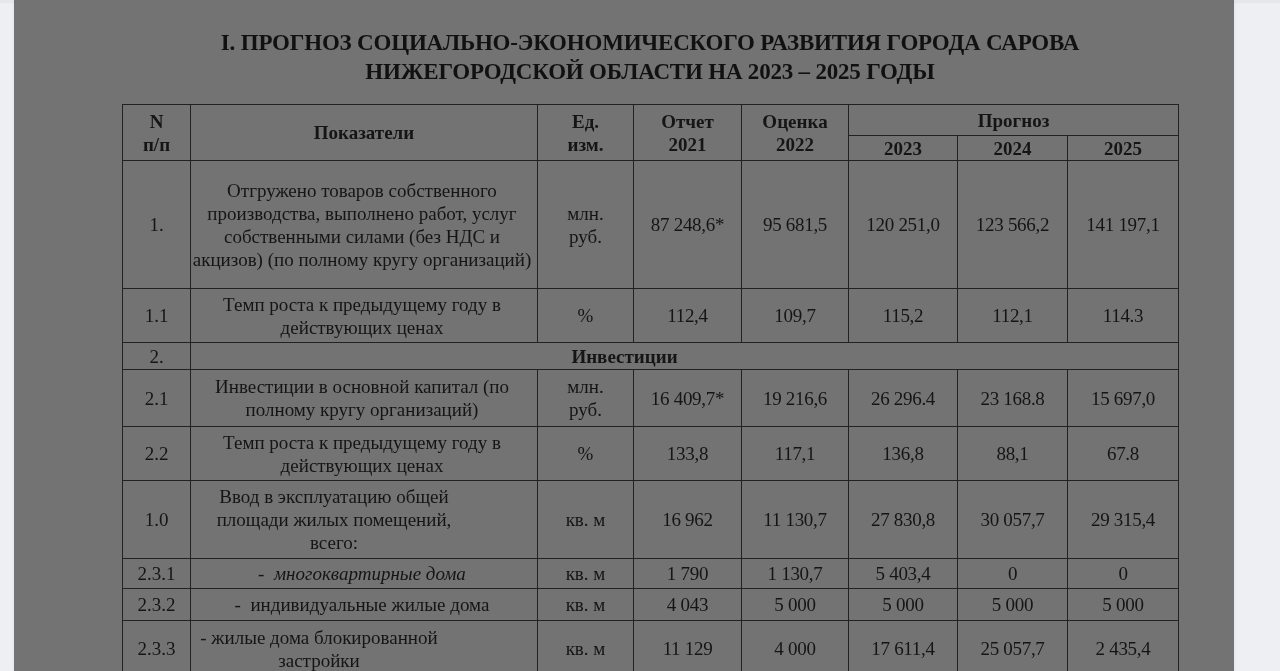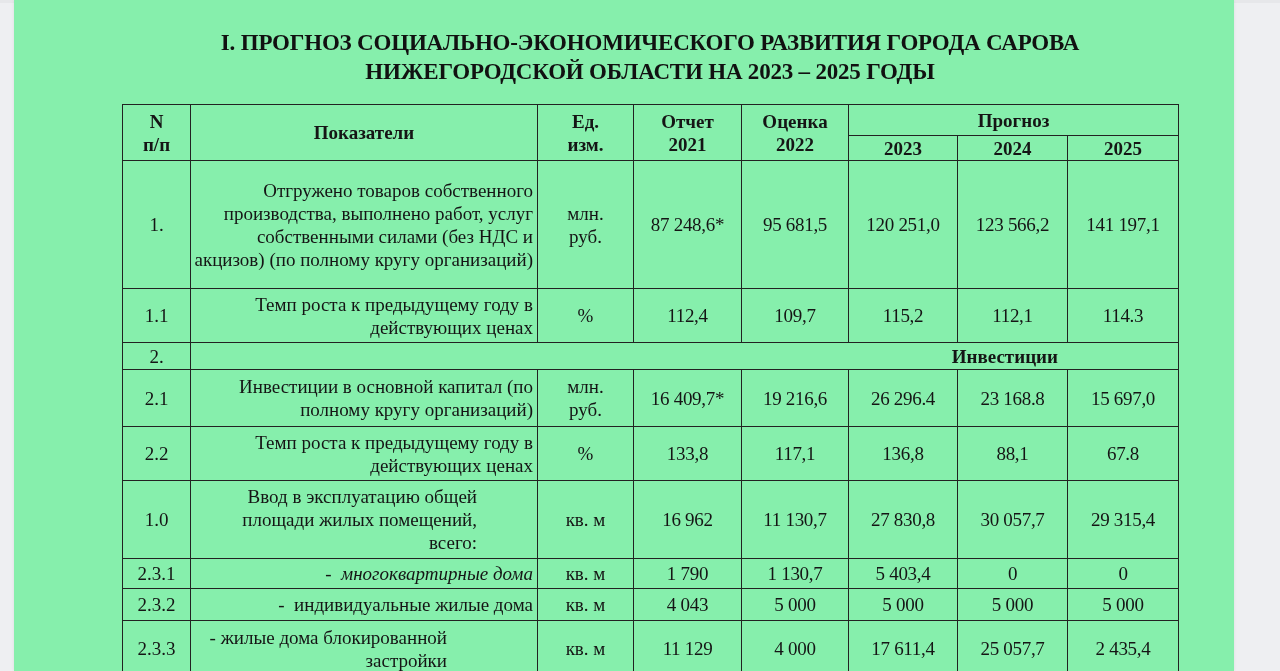--- a/index.html
+++ b/index.html
@@ -5,21 +5,21 @@
   html, body {
     margin: 0; padding: 0;
     width: 1280px; height: 671px;
     overflow: hidden;
     background: #eeeff2;
   }
   .page {
     position: absolute;
     left: 14px; top: 0;
     width: 1220px; height: 671px;
-    background: #86efac;
+    background: #737373;
     box-shadow: 0 0 3px rgba(0,0,0,0.08);
   }
   .topbar {
     position: absolute; left: 0; top: 0; width: 1280px; height: 3px;
     background: #e6e7ea;
   }
   .title {
     position: absolute;
     left: 0; top: 28px;
     width: 1300px;
@@ -45,27 +45,27 @@
     text-align: center;
     vertical-align: middle;
     font-size: 19px;
     line-height: 23px;
   }
   table.doc th {
     font-weight: bold;
     font-size: 19px;
   }
   table.doc td.ind {
-    text-align: right;
+    text-align: center;
     padding-right: 4px;
     line-height: 23px;
   }
   table.doc td.section {
     font-weight: bold;
-    text-align: right;
+    text-align: center;
     padding-left: 0px;
   }
   .num { letter-spacing: -0.3px; }
 </style>
 </head>
 <body>
 
 <div class="topbar"></div>
 
 <div class="page">

